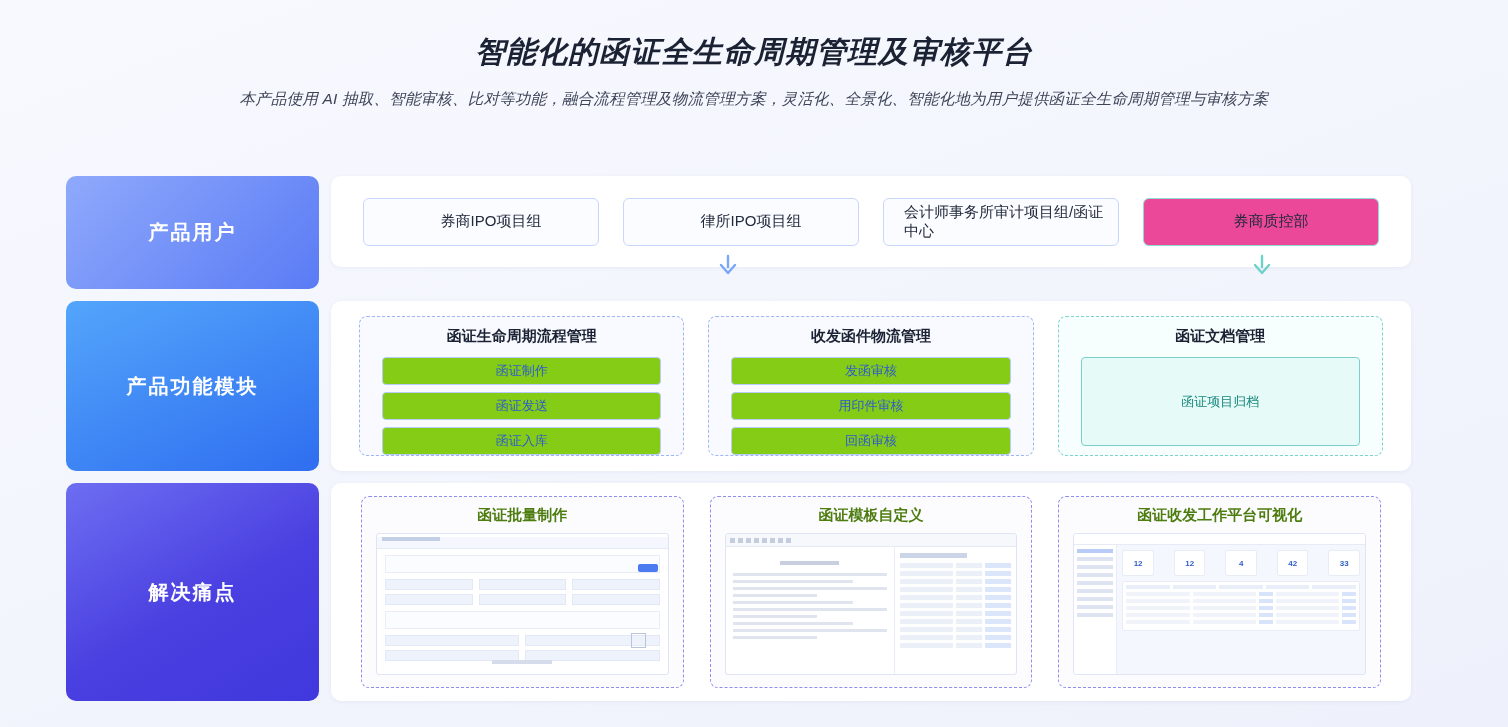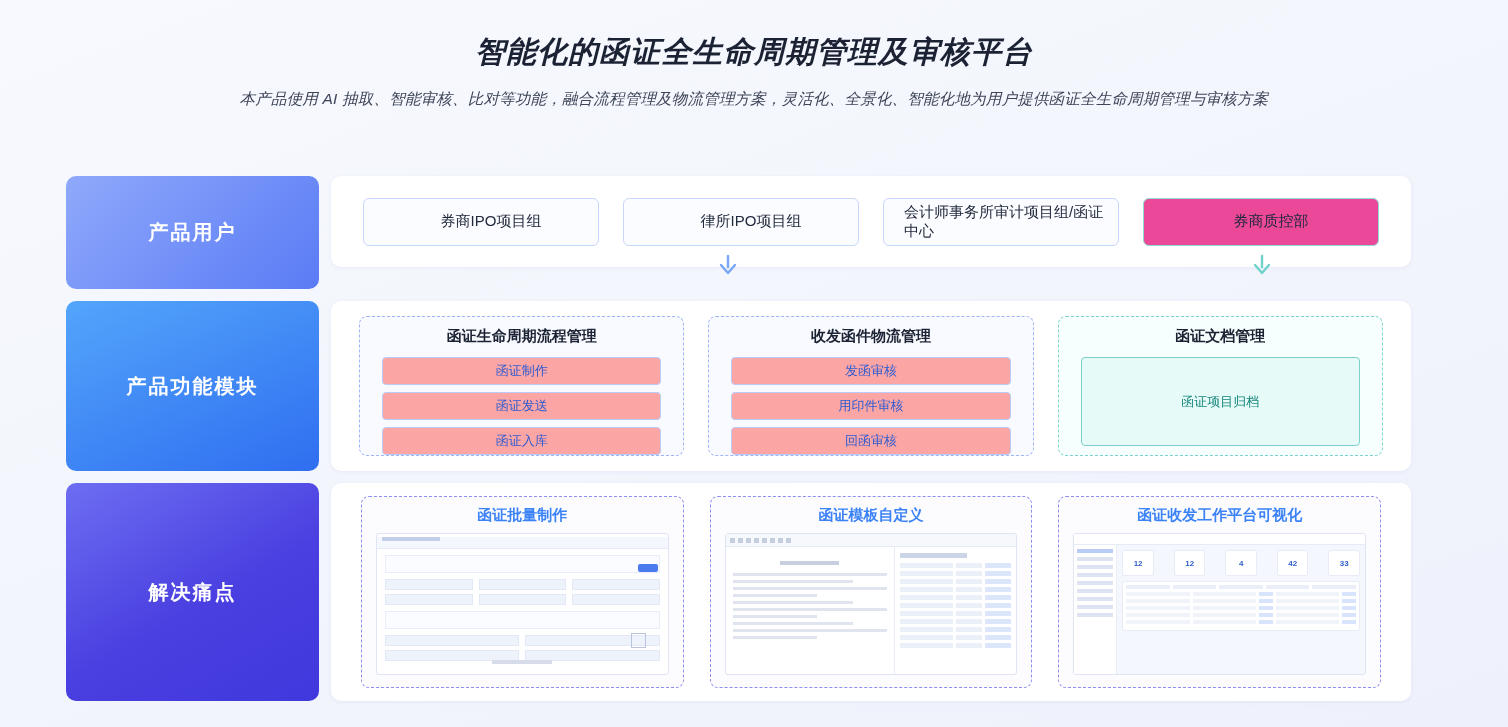--- a/index.html
+++ b/index.html
@@ -136,21 +136,21 @@
     text-align: center;
     font-size: 15px;
     font-weight: bold;
     color: #1b2233;
     margin-bottom: 11px;
   }
   .moditem {
     height: 26px;
     border: 1px solid #b9cbf8;
     border-radius: 4px;
-    background: #fca5a5;
+    background: #84cc16;
     color: #2d5bd0;
     font-size: 13px;
     display: flex;
     align-items: center;
     justify-content: center;
     margin-bottom: 7px;
   }
   .modcard.teal .modbig {
     height: 87px;
     border: 1px solid #7bd0ca;
@@ -174,21 +174,21 @@
     background: #fcfcff;
     box-sizing: border-box;
     padding: 9px 14px 12px;
     display: flex;
     flex-direction: column;
   }
   .paintitle {
     text-align: center;
     font-size: 15px;
     font-weight: bold;
-    color: #3b82f6;
+    color: #4d7c0f;
     margin-bottom: 8px;
   }
   .shot {
     flex: 1 1 auto;
     border: 1px solid #dfe5f5;
     border-radius: 3px;
     background: #ffffff;
     overflow: hidden;
     position: relative;
   }

